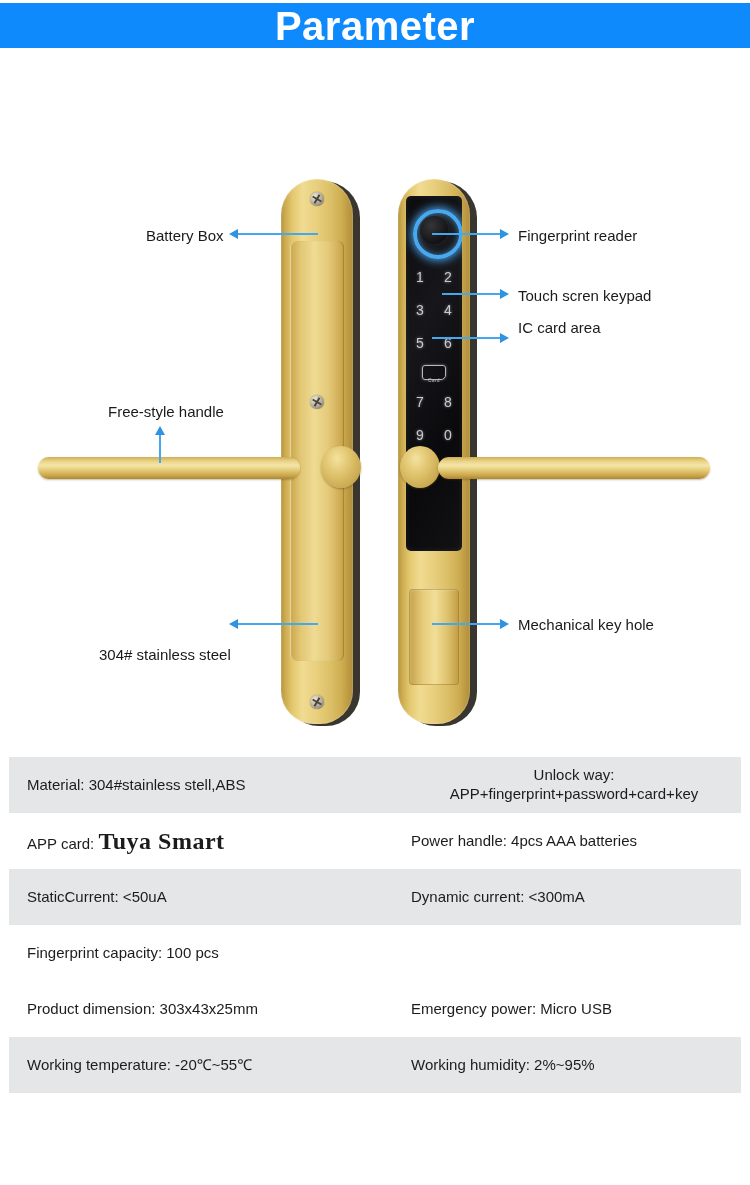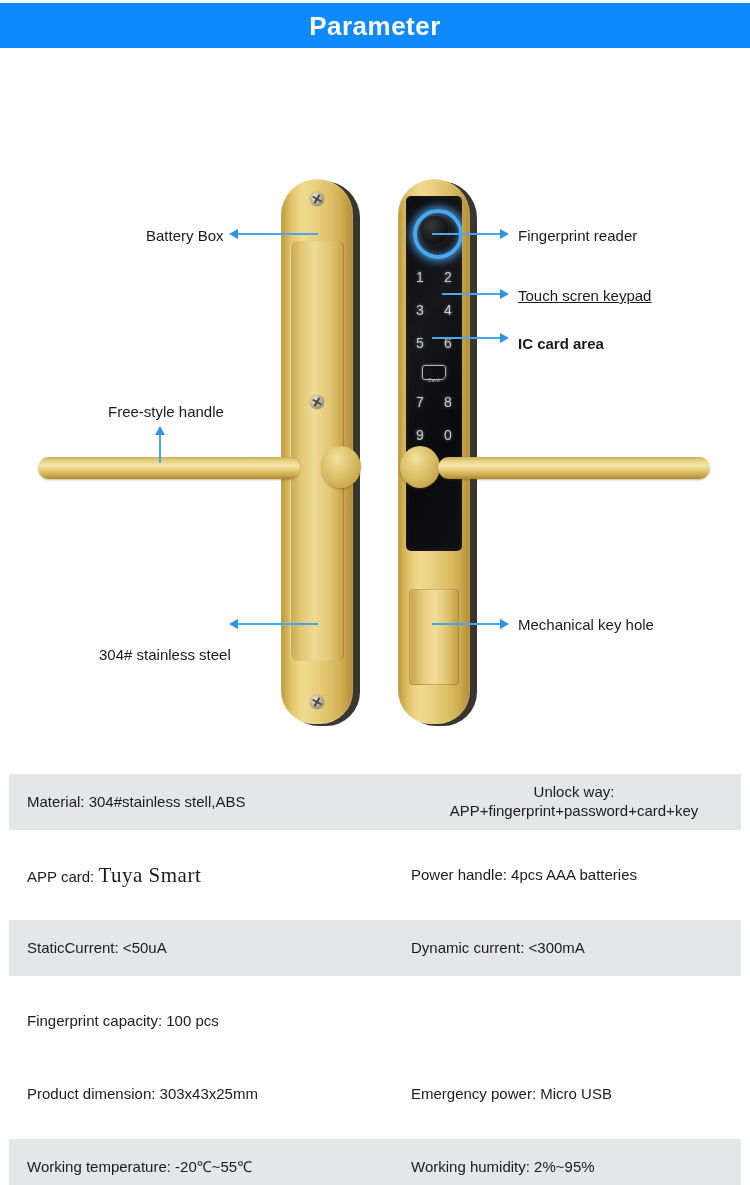--- a/index.html
+++ b/index.html
@@ -23,21 +23,21 @@
     top: 3px;
     width: 750px;
     height: 45px;
     background: #0e8afc;
     display: flex;
     align-items: center;
     justify-content: center;
   }
   .banner-title {
     color: #ffffff;
-    font-size: 26px;
+    font-size: 40px;
     font-weight: bold;
     letter-spacing: 0.5px;
     line-height: 1;
   }
 
   
   .product-area {
     position: absolute;
     left: 0;
     top: 48px;
@@ -278,38 +278,38 @@
     position: absolute;
     left: 9px;
     top: 757px;
     width: 732px;
   }
   .spec-row {
     display: flex;
     align-items: center;
     min-height: 56px;
     box-sizing: border-box;
-    margin-top: 17px;
   }
   .spec-row.alt  { background: #e4e6e8; }
   .spec-row.base { background: #ffffff; }
   .spec-cell {
     font-size: 15px;
     color: #1c1c1c;
     line-height: 1.25;
     padding: 6px 4px;
     box-sizing: border-box;
   }
   .spec-cell.left  { width: 398px; padding-left: 18px; }
   .spec-cell.right { width: 334px; }
   .spec-cell.center-wrap { text-align: center; white-space: normal; }
   .app-name-value {
     font-family: "Liberation Serif", serif;
-    font-size: 21px;
+    font-size: 24px;
     letter-spacing: .5px;
+    font-weight: bold;
   }
 </style>
 </head>
 <body>
 
 <div class="banner">
   <span class="banner-title">Parameter</span>
 </div>
 
 <div class="product-area">
@@ -385,25 +385,25 @@
   <span class="ann" style="left:99px; top:599px;">304# stainless steel</span>
   <span class="arrow-head left" style="left:229px; top:571px;"></span>
   <span class="arrow-line" style="left:238px; top:575px; width:80px;"></span>
 
   <span class="arrow-line" style="left:432px; top:185px; width:68px;"></span>
   <span class="arrow-head right" style="left:500px; top:181px;"></span>
   <span class="ann" style="left:518px; top:180px;">Fingerprint reader</span>
 
   <span class="arrow-line" style="left:442px; top:245px; width:58px;"></span>
   <span class="arrow-head right" style="left:500px; top:241px;"></span>
-  <span class="ann" style="left:518px; top:240px;text-decoration:underline;">Touch scren keypad</span>
+  <span class="ann" style="left:518px; top:240px;">Touch scren keypad</span>
 
   <span class="arrow-line" style="left:432px; top:289px; width:68px;"></span>
   <span class="arrow-head right" style="left:500px; top:285px;"></span>
-  <span class="ann" style="left:518px; top:288px;font-weight:bold;">IC card area</span>
+  <span class="ann" style="left:518px; top:272px;">IC card area</span>
 
   <span class="arrow-line" style="left:432px; top:575px; width:68px;"></span>
   <span class="arrow-head right" style="left:500px; top:571px;"></span>
   <span class="ann" style="left:518px; top:569px;">Mechanical key hole</span>
 
 </div>
 
 <div class="spec-table">
 
   <div class="spec-row alt">

